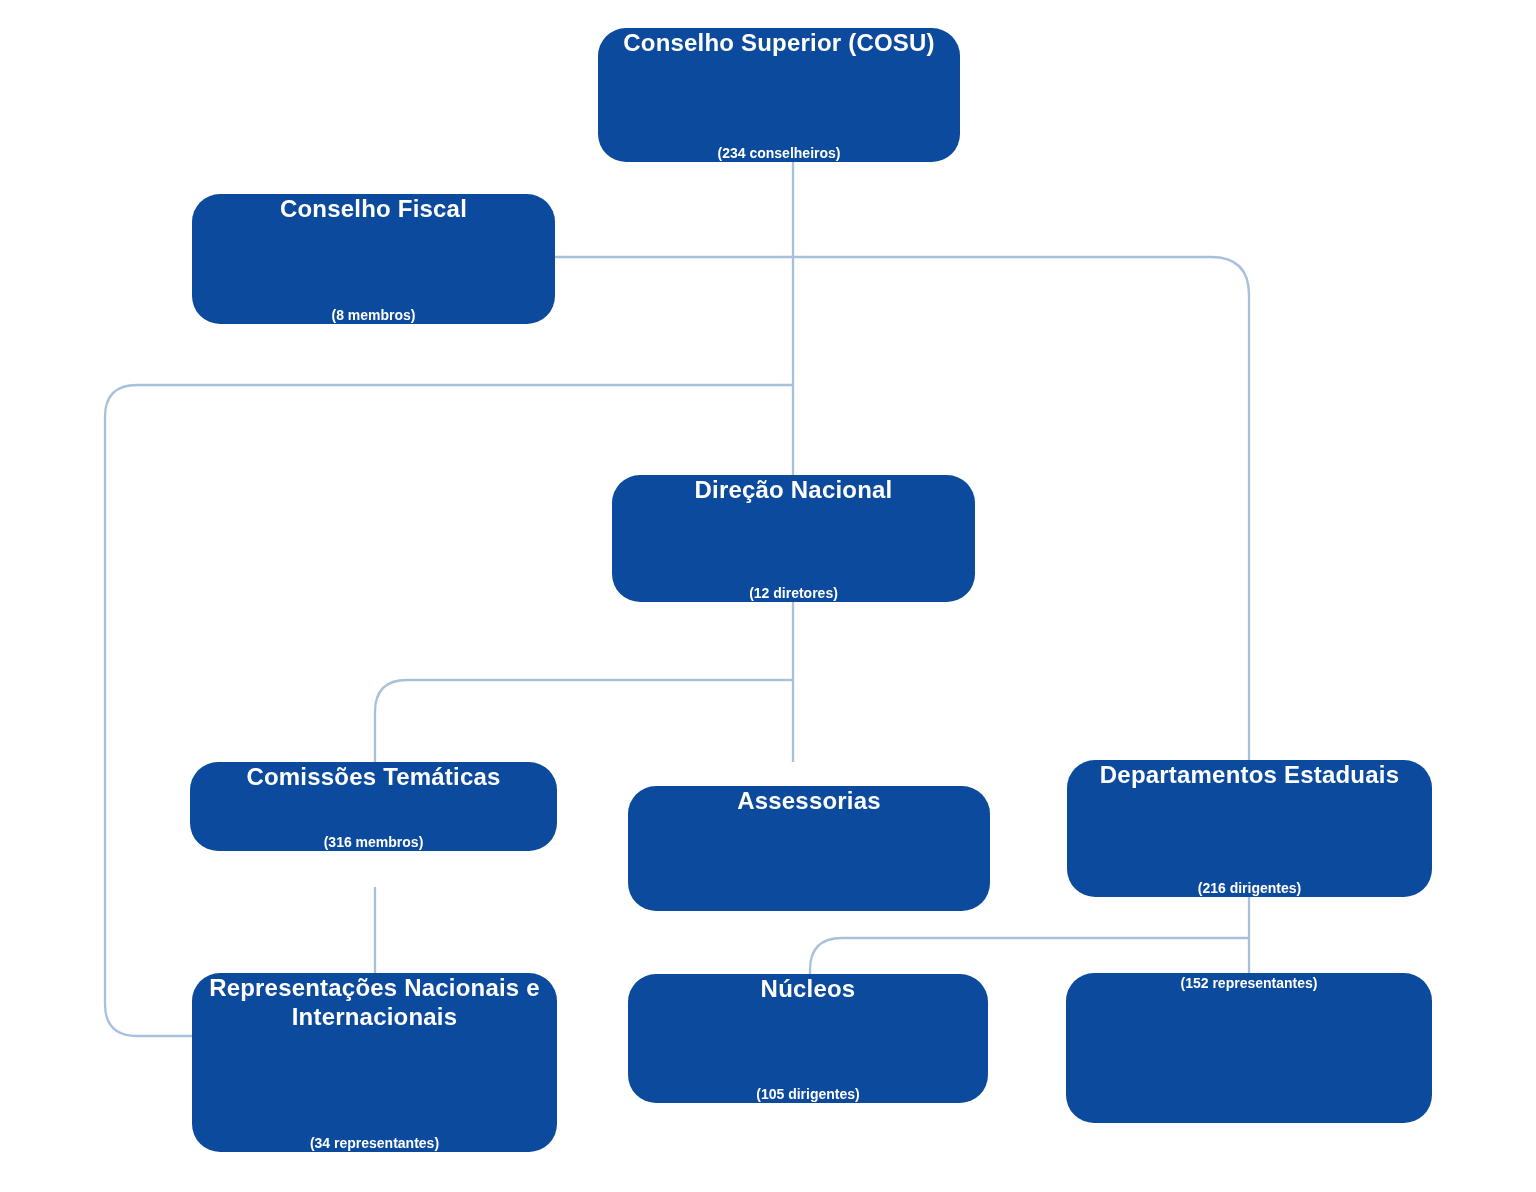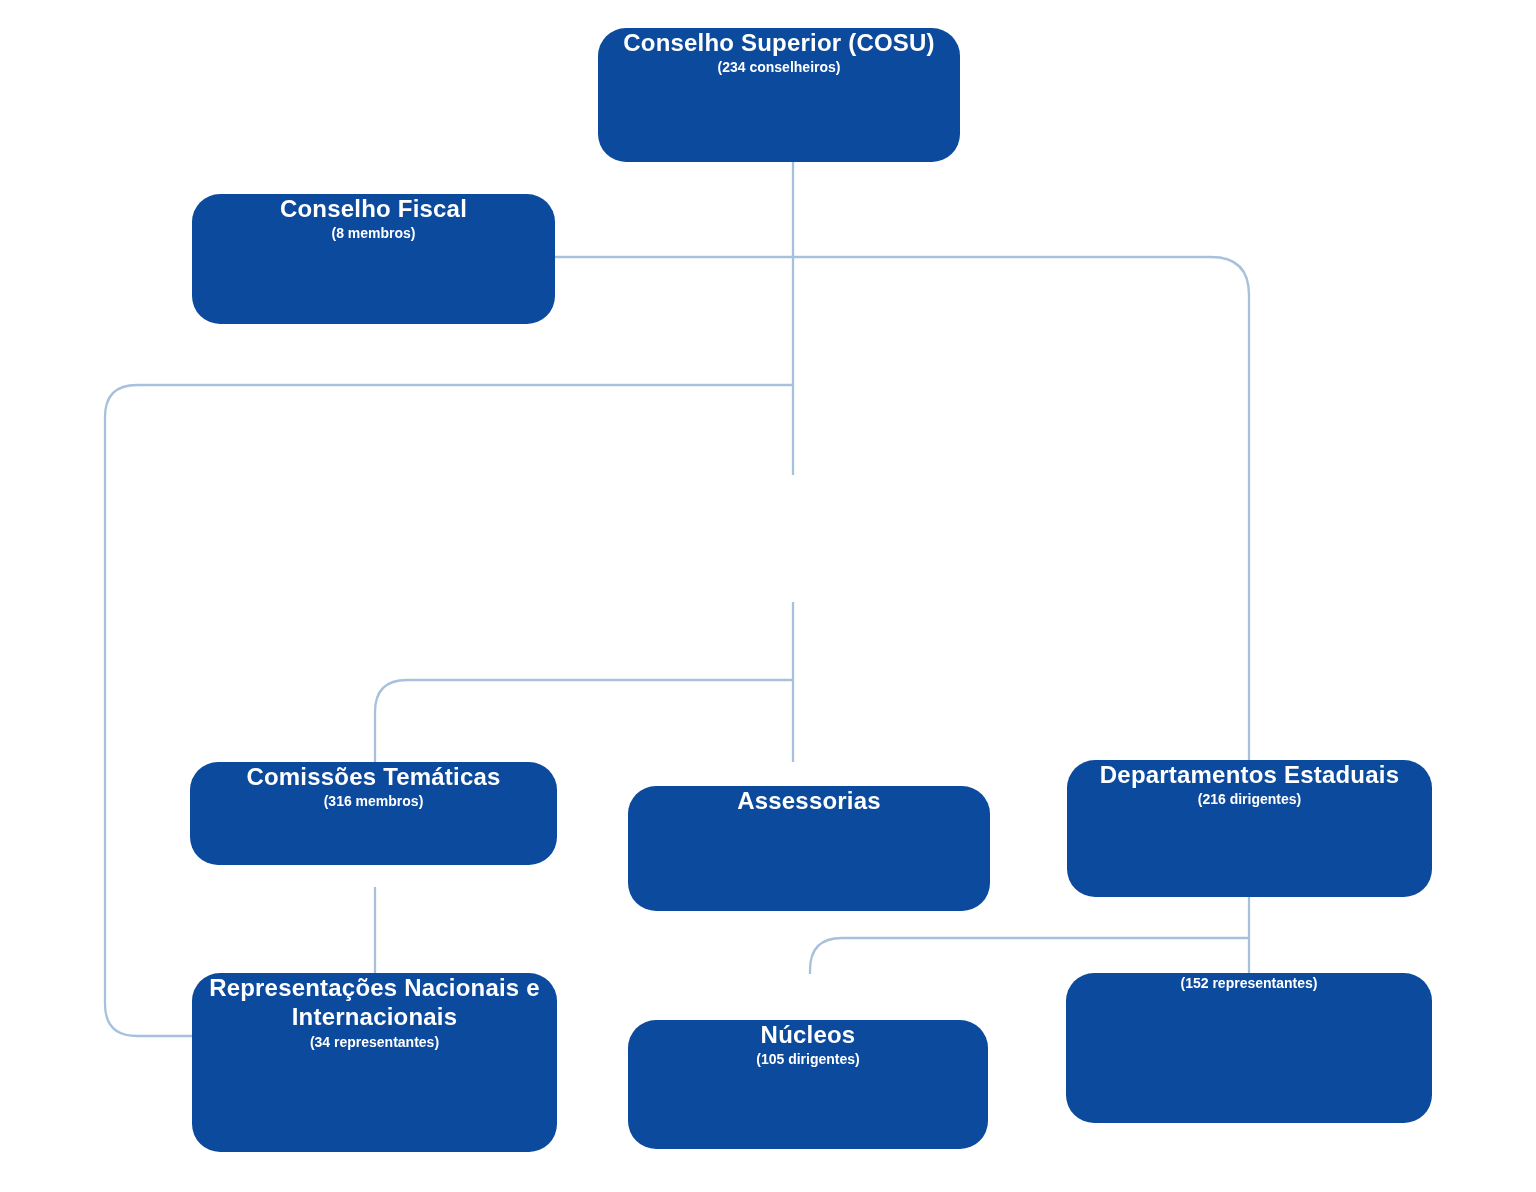--- a/index.html
+++ b/index.html
@@ -28,21 +28,21 @@
     stroke:var(--line);
     stroke-width:2.3;
   }
   .node{
     position:absolute;
     background:var(--box);
     color:var(--text);
     border-radius:28px;
     display:flex;
     flex-direction:column;
-    justify-content:flex-start;
+    justify-content:space-between;
     align-items:center;
     text-align:center;
     padding:0 10px;
     box-sizing:border-box;
   }
   .node .title{
     font-size:24px;
     font-weight:700;
     line-height:1.22;
     letter-spacing:.2px;
@@ -52,25 +52,25 @@
     font-weight:700;
     line-height:1.2;
     margin-top:2px;
   }
   .node .subtitle:empty{display:none;}
 
   
   .n-cosu        {left:598px; top:28px;  width:362px; height:134px;}
   .n-fiscal      {left:192px; top:194px; width:363px; height:130px;}
   .n-direcao     {left:612px; top:475px; width:363px; height:127px;}
-  .n-comissoes   {left:190px; top:762px; width:367px; height:103px;}
+  .n-comissoes   {left:190px; top:762px; width:367px; height:89px;}
   .n-assessorias {left:628px; top:762px; width:362px; height:125px;margin-top:24px;}
   .n-departamentos{left:1067px;top:760px; width:365px; height:137px;}
   .n-repnac      {left:192px; top:973px; width:365px; height:179px;}
-  .n-nucleos     {left:628px; top:974px; width:360px; height:129px;margin-top:46px;}
+  .n-nucleos     {left:628px; top:974px; width:360px; height:129px;}
   .n-repest      {left:1066px;top:973px; width:366px; height:150px;}
 </style>
 </head>
 <body>
 
 <div class="canvas">
 
   <svg class="connector-layer" viewBox="0 0 1536 1192">
     <path d="M 793 162 V 475"></path>
     <path d="M 555 257 H 1211 Q 1249 257 1249 295 V 760"></path>
@@ -85,20 +85,24 @@
   <div class="node n-cosu">
     <div class="title">Conselho Superior (COSU)</div>
     <div class="subtitle">(234 conselheiros)</div>
   </div>
 
   <div class="node n-fiscal">
     <div class="title">Conselho Fiscal</div>
     <div class="subtitle">(8 membros)</div>
   </div>
 
+  <div class="node n-direcao">
+    <div class="title">Direção Nacional</div>
+    <div class="subtitle">(12 diretores)</div>
+  </div>
 
   <div class="node n-comissoes">
     <div class="title">Comissões Temáticas</div>
     <div class="subtitle">(316 membros)</div>
   </div>
 
   <div class="node n-assessorias">
     <div class="title">Assessorias</div>
 
   </div>

